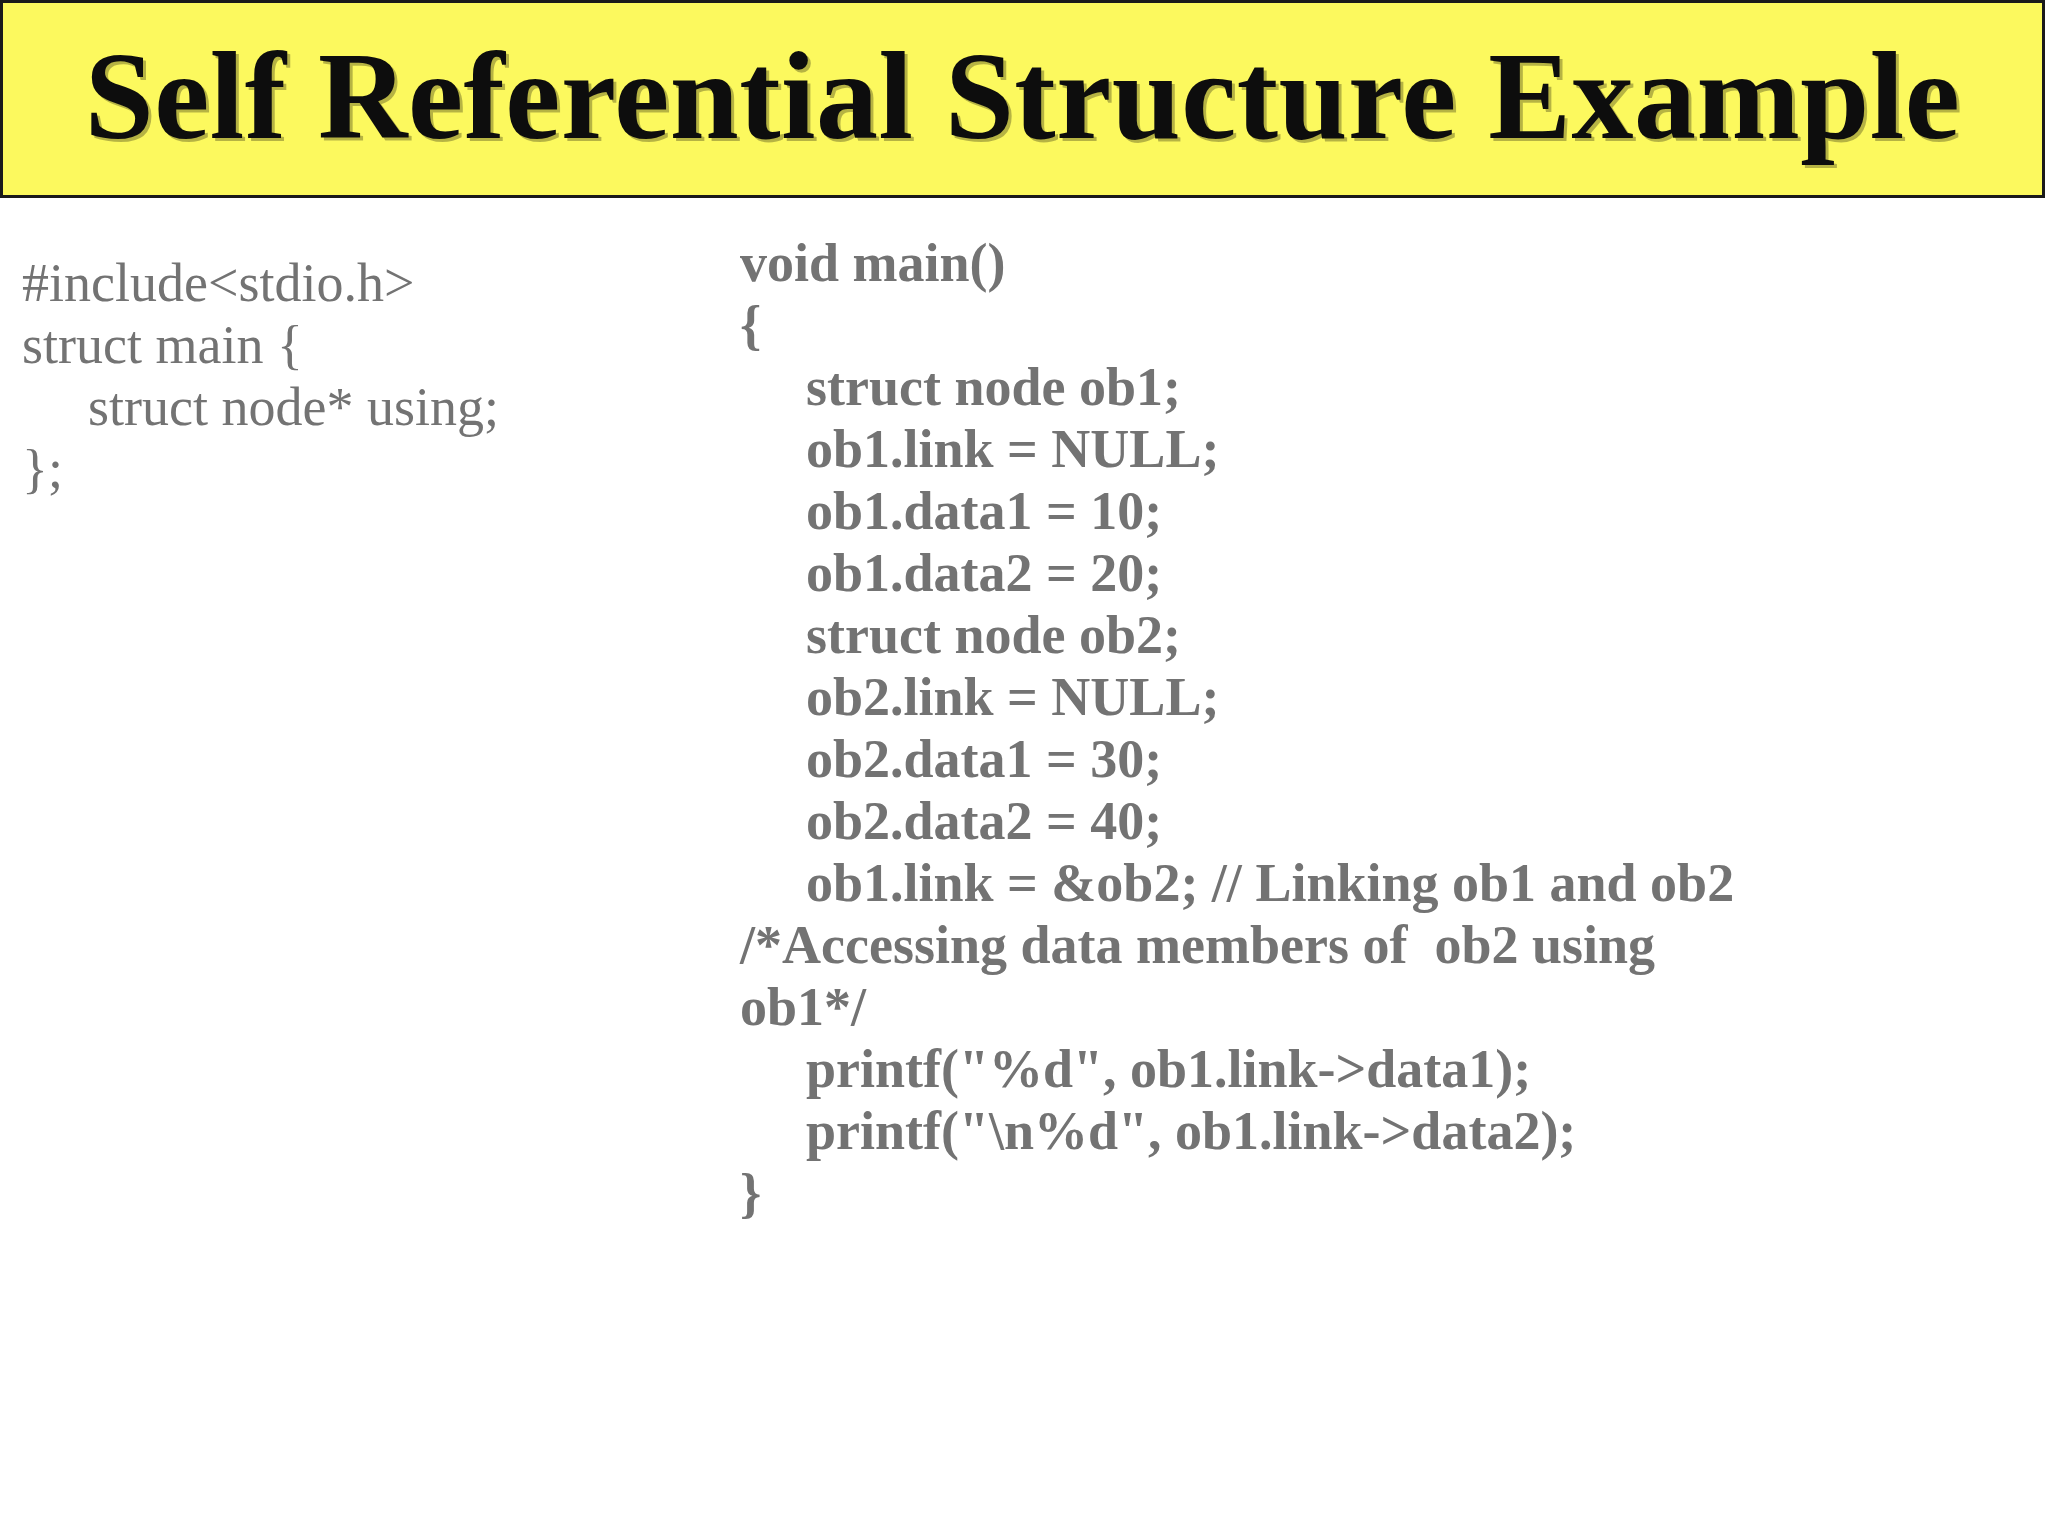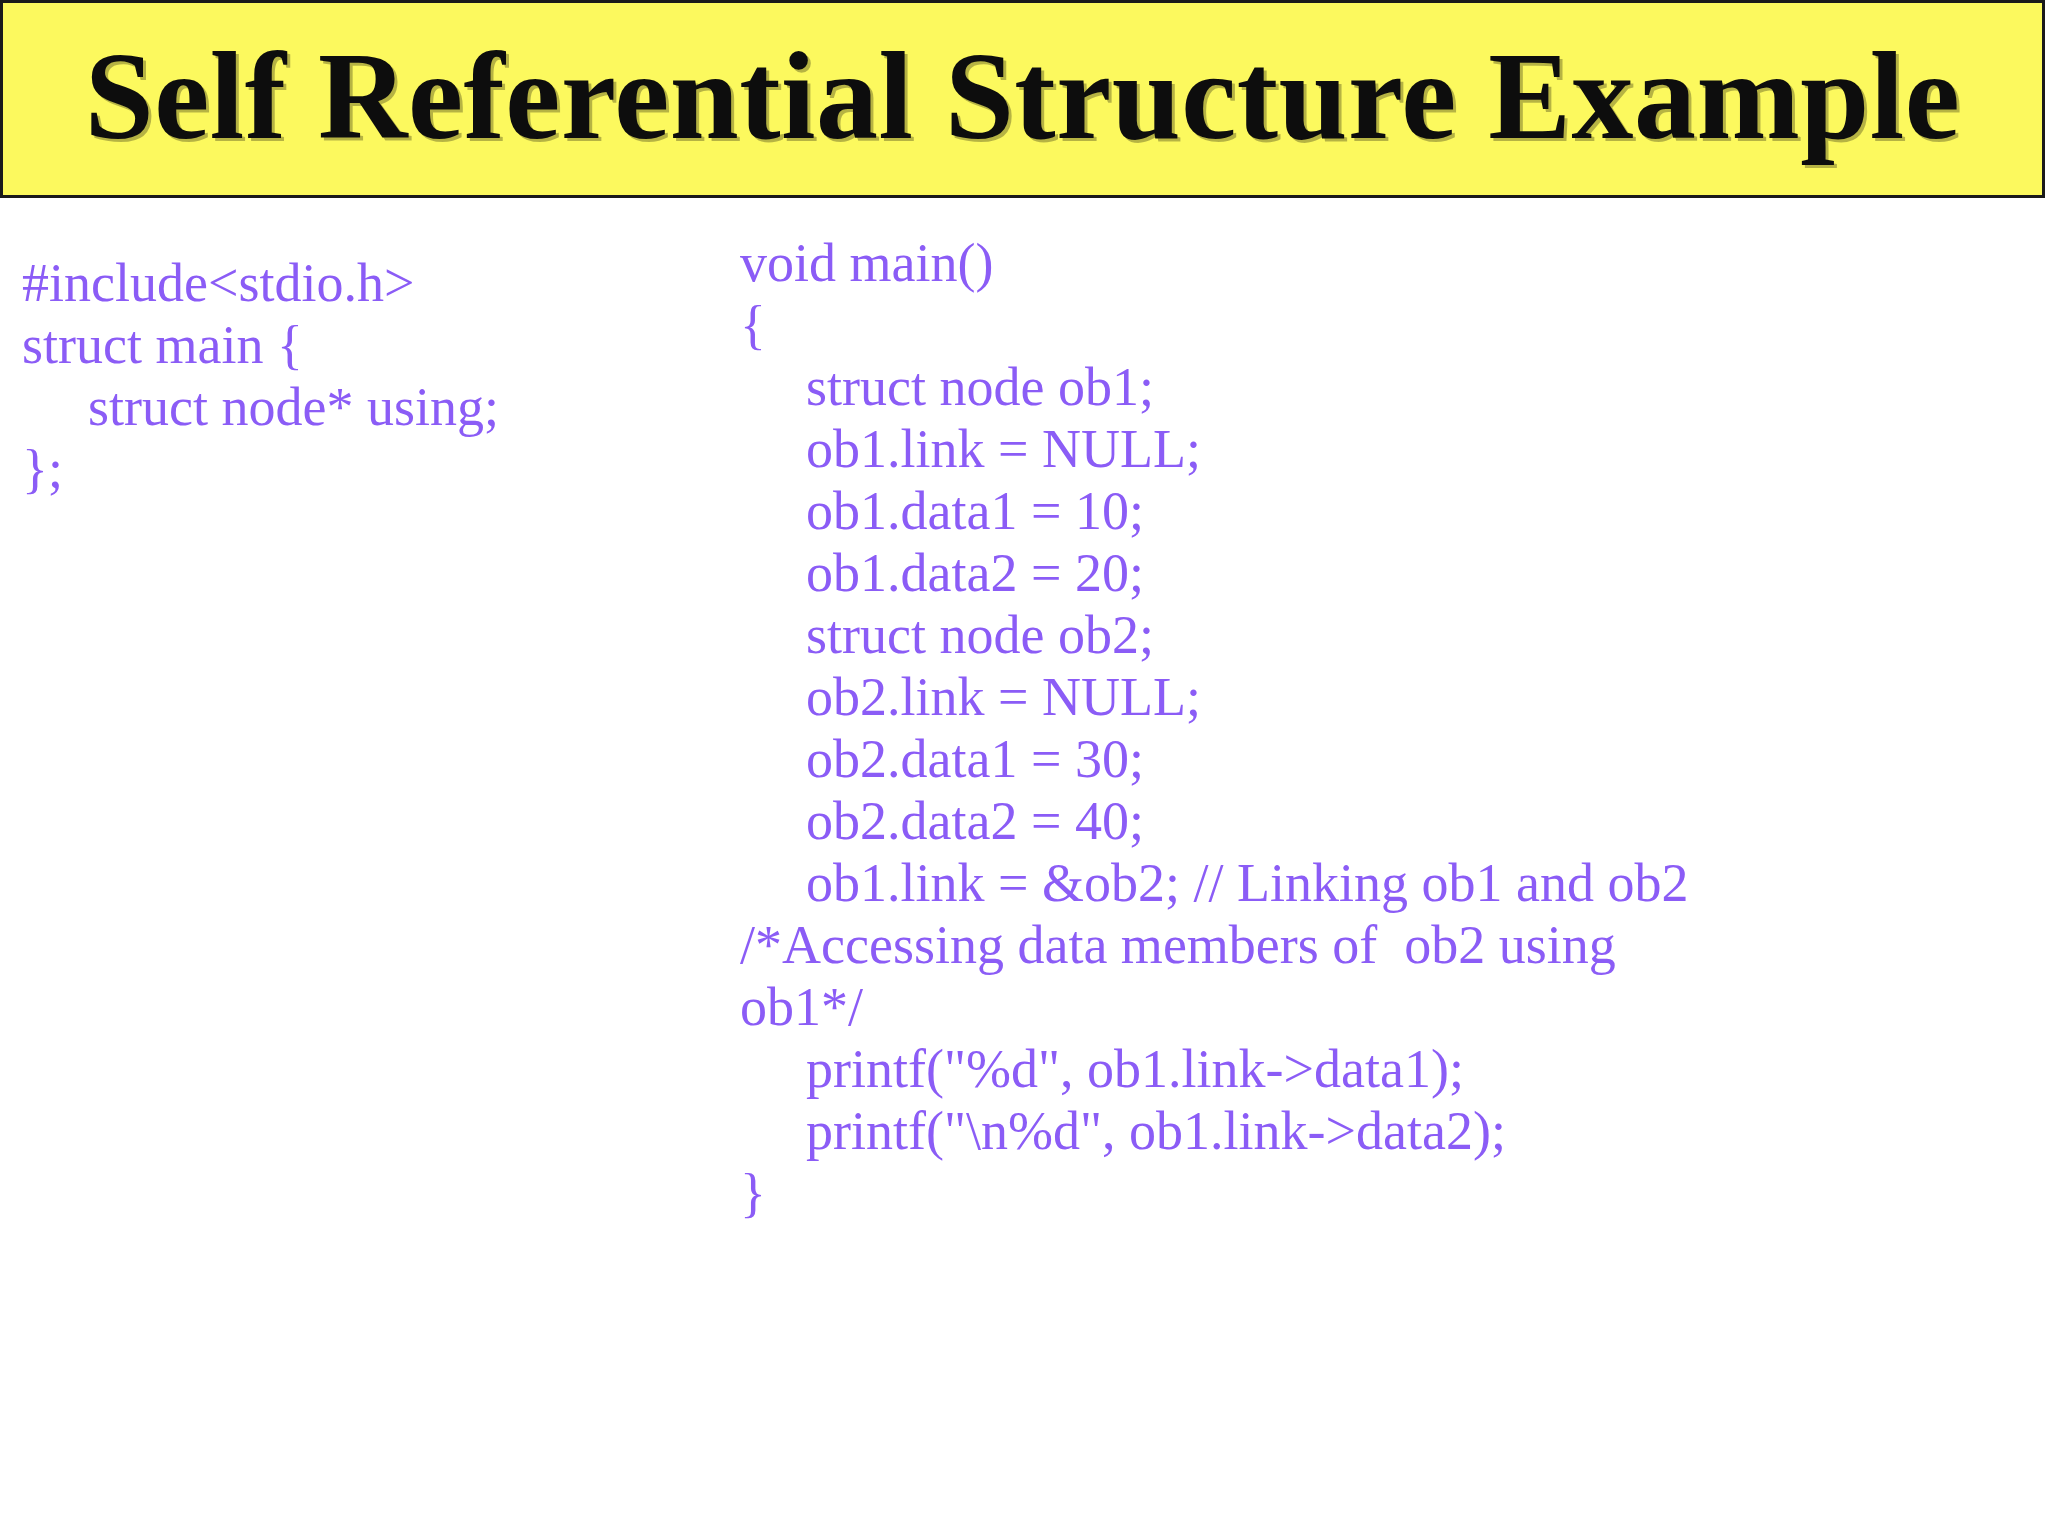--- a/index.html
+++ b/index.html
@@ -41,35 +41,36 @@
     color: #0d0d0d;
     letter-spacing: 0.5px;
     white-space: nowrap;
     text-shadow: 3px 3px 0 rgba(0,0,0,0.28);
     transform: translateY(-2px);
   }
 
   
   .code-col {
     position: absolute;
-    color: #8b5cf6;
+    color: #737373;
     font-family: "Liberation Serif", "DejaVu Serif", serif;
     font-size: 54px;
     line-height: 62px;
     white-space: pre;
   }
   #left-col {
     left: 22px;
     top: 252px;
     width: 660px;
   }
   #right-col {
     left: 740px;
     top: 232px;
     width: 1290px;
+    font-weight: bold;
   }
   .code-line {
     white-space: pre;
     height: 62px;
   }
   .indent-1 { padding-left: 66px; }
 </style>
 </head>
 <body>
 

